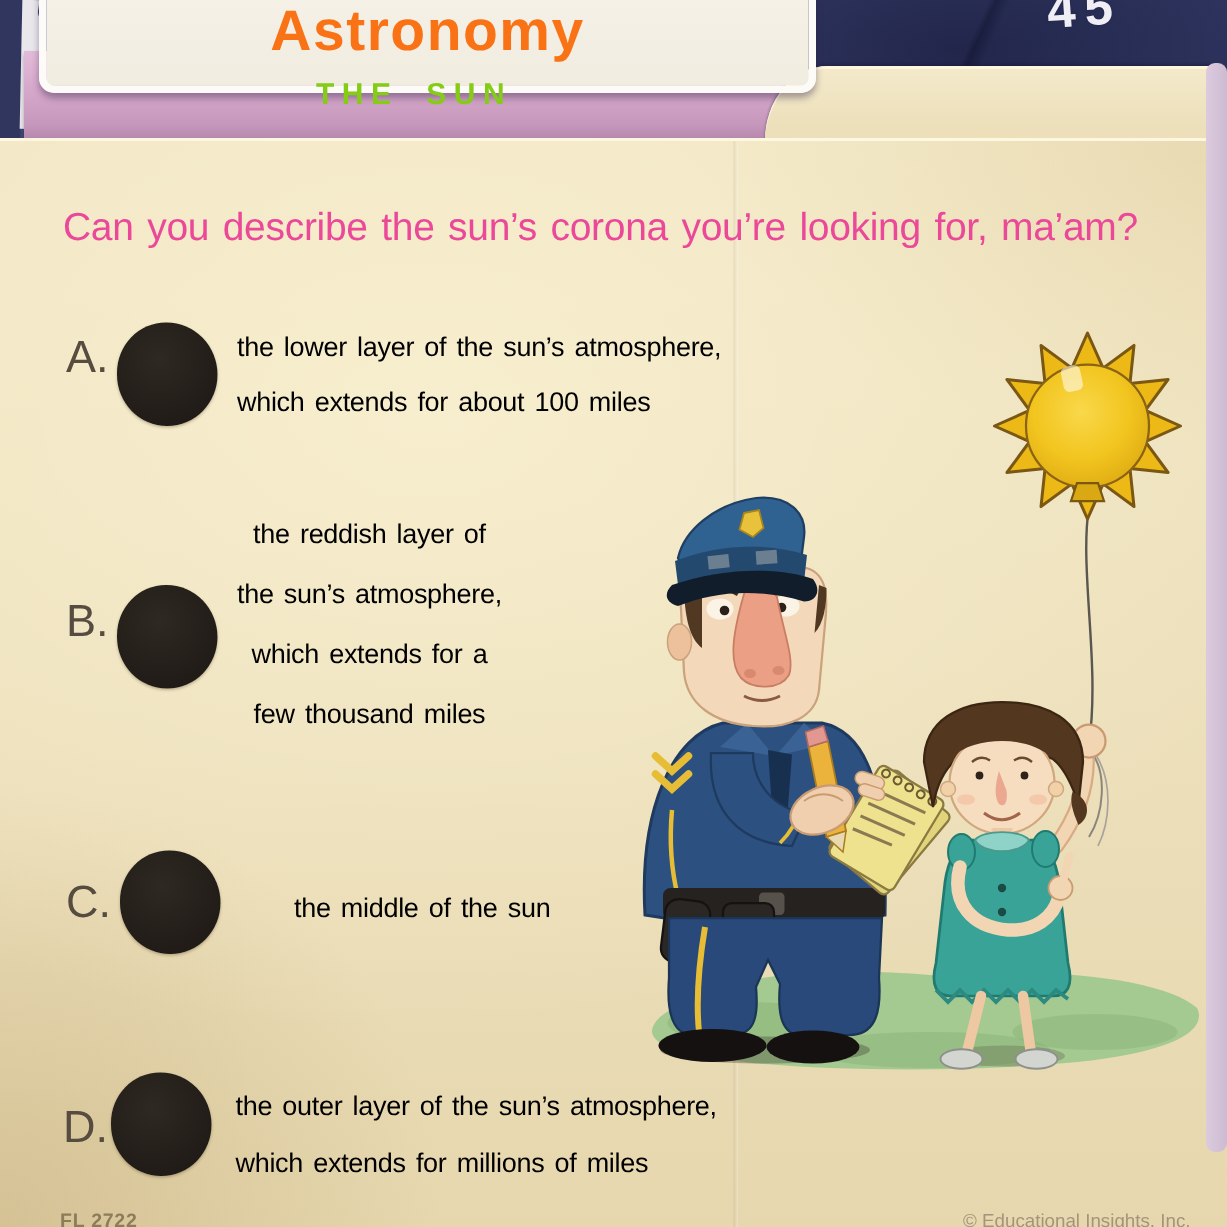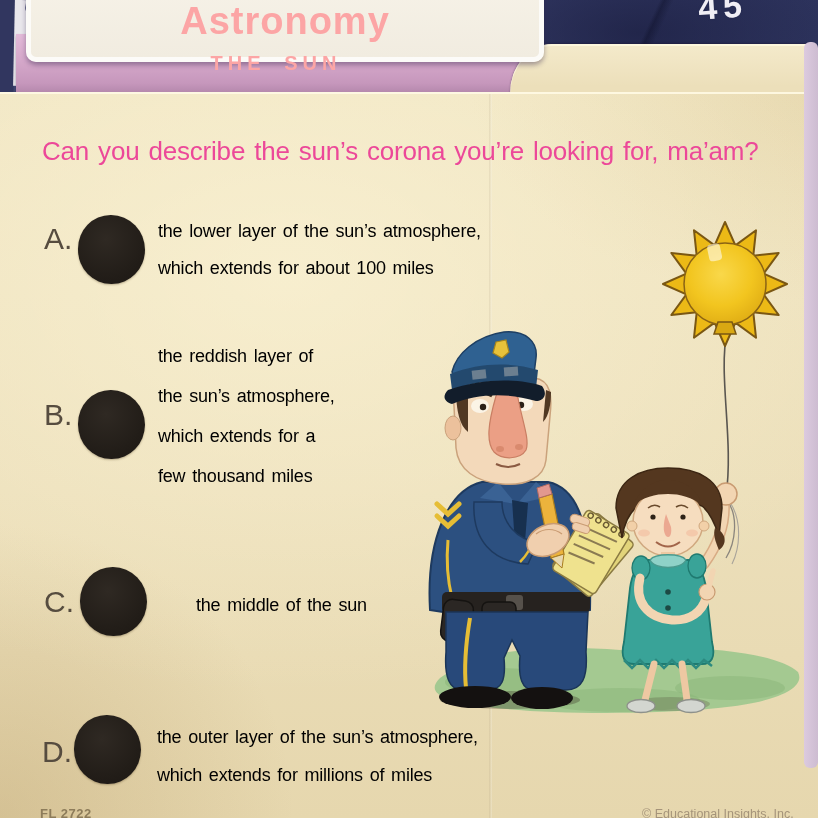--- a/index.html
+++ b/index.html
@@ -20,21 +20,21 @@
   .navy-corner-blob{position:absolute;left:26px;top:-8px;width:24px;height:24px;z-index:2;
     background:#3a3f6b;border-radius:7px;transform:rotate(9deg);}
 
   
   .pink-bar{position:absolute;left:16px;top:34px;width:520px;height:60px;z-index:3;
     border-radius:0 20px 20px 0;
     background:linear-gradient(180deg,#e3bbd9 0%,#d6a9cb 42%,#c697bc 82%,#b286aa 100%);
     box-shadow:0 2px 3px rgba(50,30,60,.35);}
   .category-label{position:absolute;left:16px;top:52px;width:520px;z-index:6;
     text-align:center;font-size:20px;font-weight:700;letter-spacing:5px;word-spacing:8px;
-    color:#fca5a5;}
+    color:#84cc16;}
 
   
   .manila-tab{position:absolute;left:510px;top:44px;right:6px;height:70px;z-index:4;
     border-top-left-radius:42px 50px;
     background:linear-gradient(180deg,#f4eacb 0%,#ecdfba 60%);
     box-shadow:inset 0 2px 0 rgba(255,250,225,.8), 0 -1px 2px rgba(30,20,50,.4);}
   .manila-body{position:absolute;left:0;right:0;top:92px;bottom:0;z-index:4;
     background:
       radial-gradient(900px 600px at 35% 25%, rgba(255,248,220,.55), transparent 70%),
       radial-gradient(420px 420px at 0% 100%, rgba(172,142,88,.30), transparent 70%),
@@ -46,39 +46,39 @@
   .lavender-strip{position:absolute;left:804px;top:42px;width:14px;height:726px;z-index:6;
     border-radius:6px;background:linear-gradient(90deg,#dccadf,#cdbcd1);}
 
   
   .title-card{position:absolute;left:26px;top:-36px;width:508px;height:88px;z-index:5;
     background:linear-gradient(180deg,#f7f3e9,#f1ece0);
     border:5px solid #fcfbf8;border-radius:10px;
     box-shadow:0 3px 5px rgba(45,30,70,.4);}
   .subject-title{position:absolute;left:26px;top:0px;width:518px;z-index:6;
     text-align:center;font-size:38px;font-weight:600;letter-spacing:1px;
-    color:#fca5a5;}
+    color:#f97316;}
   .card-number{position:absolute;left:698px;top:-14px;width:80px;z-index:2;
     font-size:34px;font-weight:700;color:#f0eef5;letter-spacing:6px;
     transform:rotate(-4deg);text-shadow:0 0 2px #23284e;}
 
   
   .q-text,.opt-line,.opt-letter{color:#ec4899;}
   .q-text{position:absolute;left:42px;top:136px;width:760px;z-index:5;
     font-size:26px;font-weight:300;letter-spacing:-0.2px;word-spacing:2px;}
   .opt-letter{position:absolute;z-index:5;font-size:30px;font-weight:400;color:#564c3f;}
   .dot{position:absolute;z-index:5;width:67px;height:69px;border:none;padding:0;cursor:pointer;
     border-radius:49% 51% 50% 50%;
     background:radial-gradient(circle at 42% 35%, #2f2923 0%, #221d18 65%, #1c1713 100%);
     box-shadow:0 1px 2px rgba(60,40,10,.3);}
   .opt-text{position:absolute;z-index:5;font-size:18px;font-weight:300;
     letter-spacing:-0.2px;word-spacing:2px;}
   .opt-text div{white-space:nowrap;}
   .opt-a-text{left:158px;top:213px;line-height:37px;}
-  .opt-b-text{left:158px;top:336px;line-height:40px;}
+  .opt-b-text{left:158px;top:336px;line-height:40px;text-align:center;}
   .opt-c-text{left:158px;top:587px;line-height:37px;margin-left:38px;}
   .opt-d-text{left:157px;top:718px;line-height:38px;}
 
   .footer-code{position:absolute;left:40px;top:806px;z-index:5;font-size:13px;
     font-weight:600;letter-spacing:.5px;color:#8d7c5a;}
   .footer-copyright{position:absolute;left:642px;top:807px;z-index:5;font-size:12.5px;
     color:#a5947a;}
 
   .illu{position:absolute;left:420px;top:210px;width:398px;height:520px;z-index:5;}
 </style>

